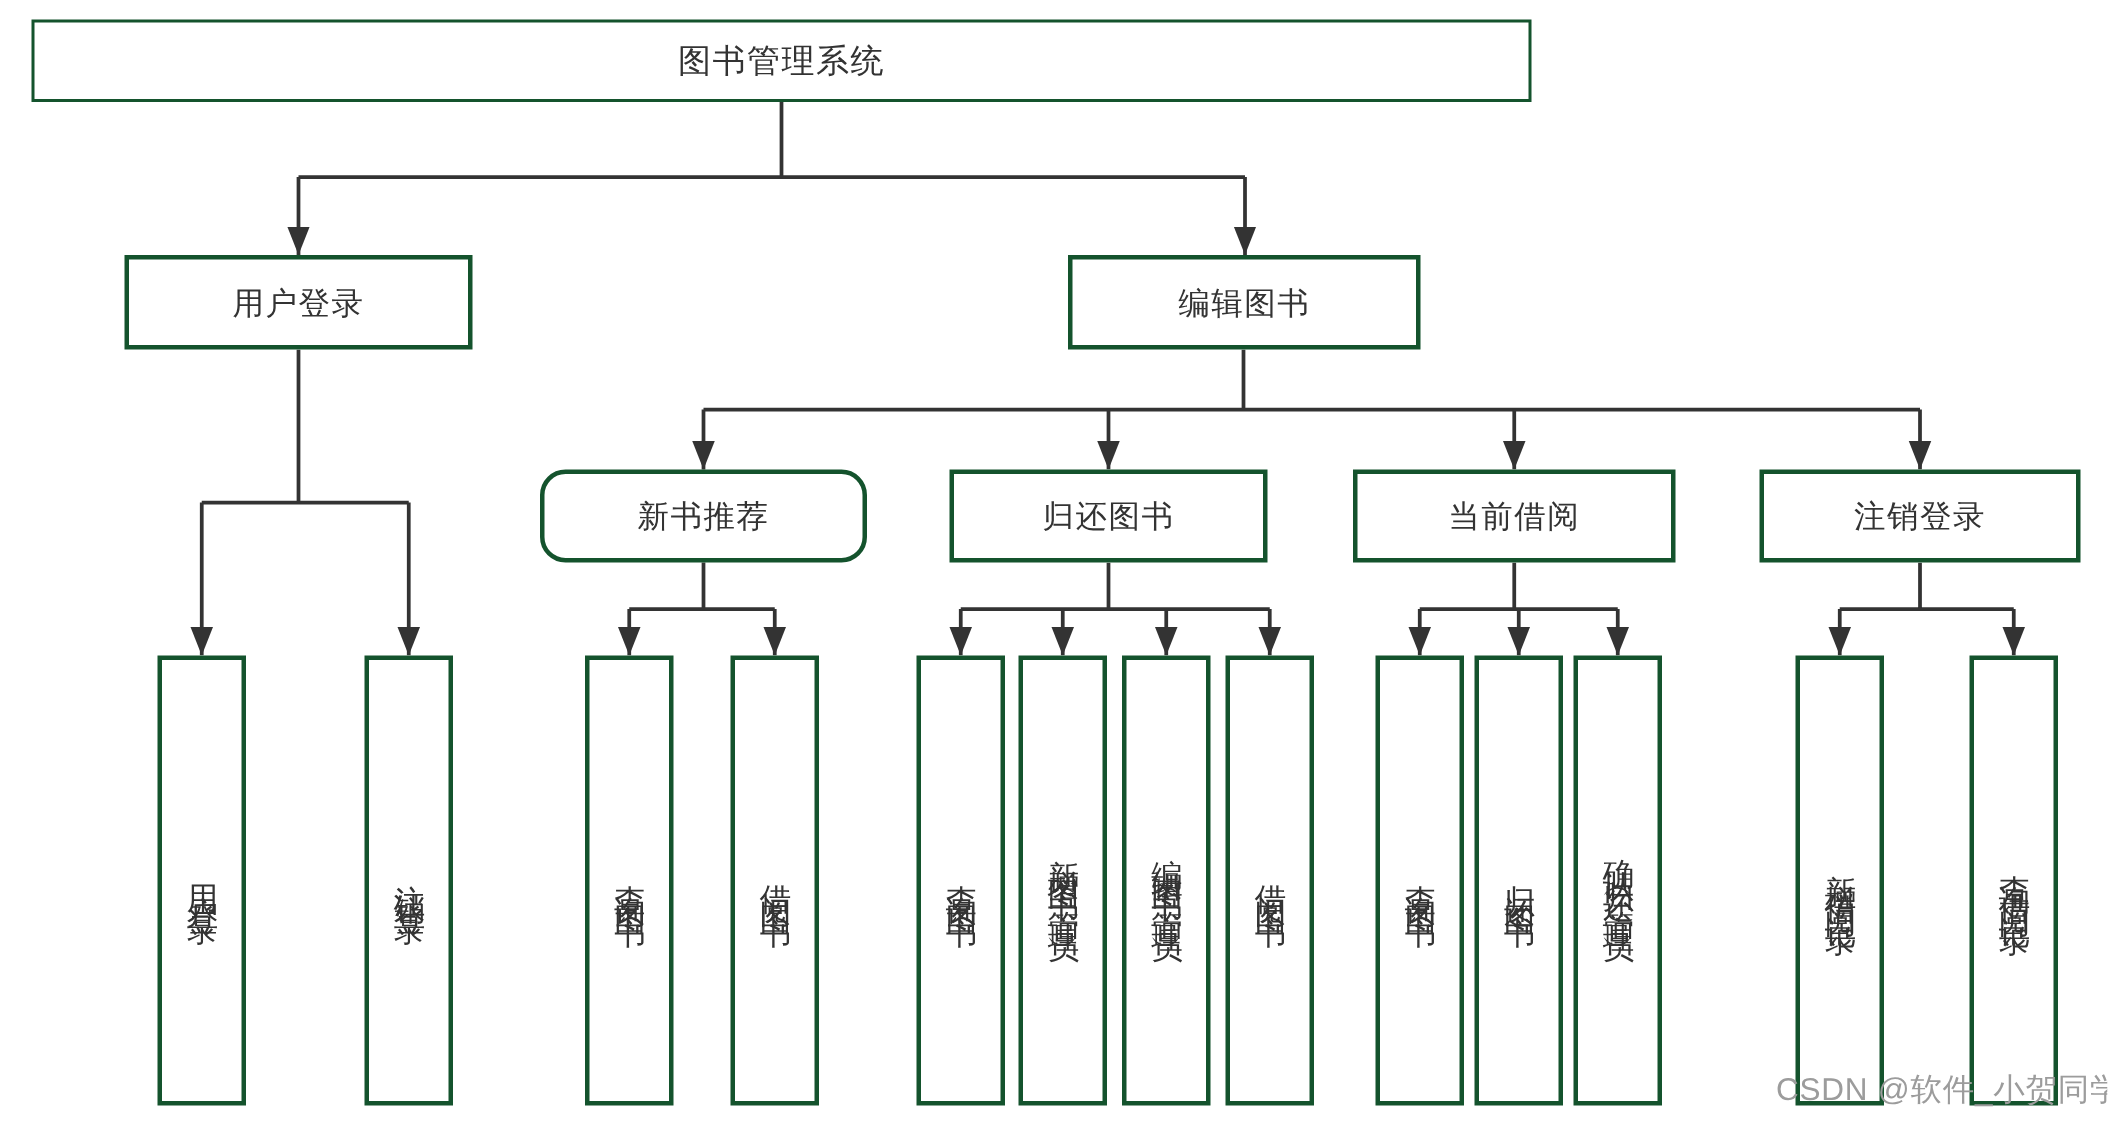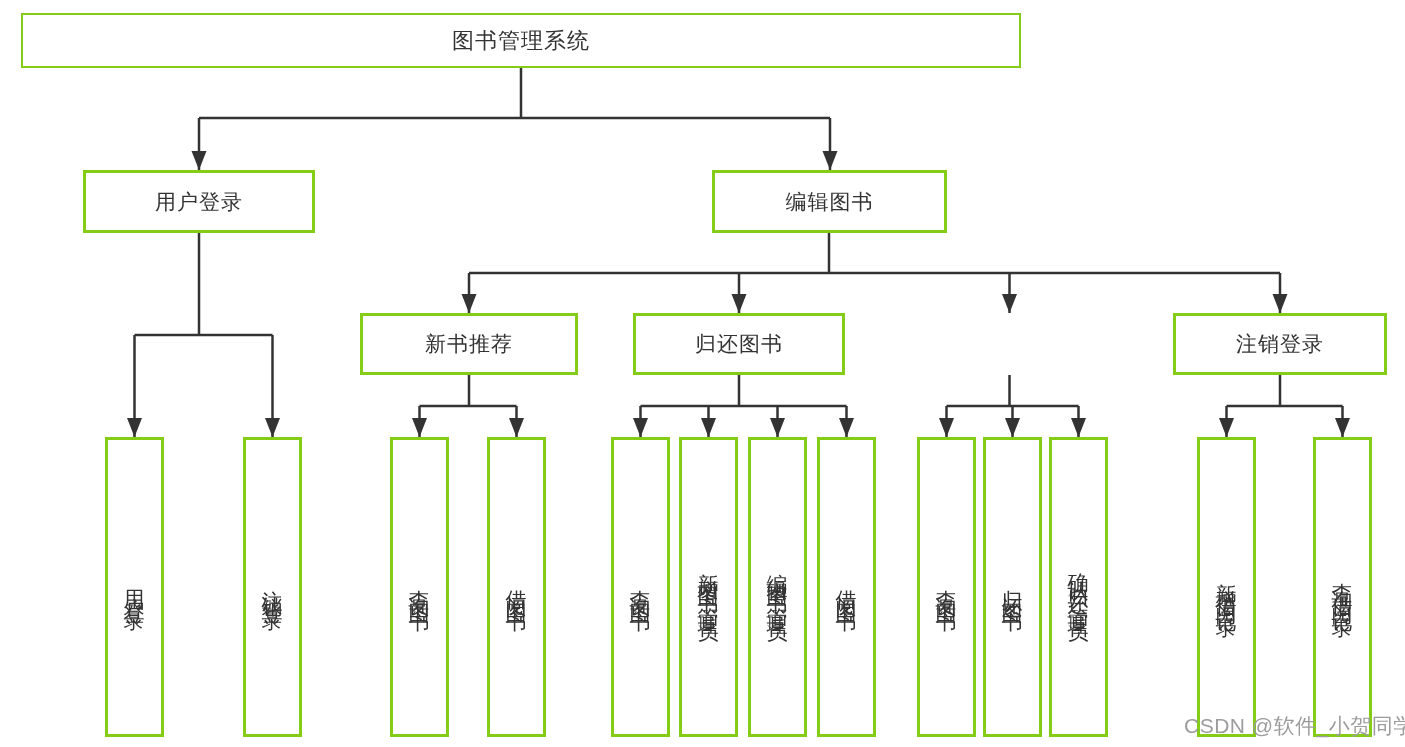--- a/index.html
+++ b/index.html
@@ -8,40 +8,40 @@
     width:1405px;height:747px;
     background:#ffffff;
     font-family:"Liberation Sans","DejaVu Sans",sans-serif;
     overflow:hidden;
   }
   .wires{position:absolute;left:0;top:0;z-index:1;}
   .box{
     position:absolute;
     box-sizing:border-box;
     background:#ffffff;
-    border:3px solid #84cc16;
+    border:3px solid #14532d;
     display:flex;align-items:center;justify-content:center;
     color:#333333;
     z-index:2;
   }
   .root{border-width:2px;font-size:22px;letter-spacing:1px;}
   .lvl{font-size:21px;letter-spacing:1px;}
   .leaf{z-index:2;}
   .leaf .vtxt{
     writing-mode:vertical-rl;
     font-size:21px;
     line-height:1.1;
     letter-spacing:7px;
     color:#333333;
   }
   
   #n-root   {left:21px;  top:13px;  width:1000px; height:55px;}
   #n-login  {left:83px;  top:170px; width:232px;  height:63px;}
   #n-mgmt   {left:712px; top:170px; width:235px;  height:63px;}
-  #n-rec    {left:360px; top:313px; width:218px;  height:62px;}
+  #n-rec    {left:360px; top:313px; width:218px;  height:62px;border-radius:17px;}
   #n-borrow {left:633px; top:313px; width:212px;  height:62px;}
   #n-current{left:902px; top:313px; width:215px;  height:62px;}
   #n-records{left:1173px;top:313px; width:214px;  height:62px;}
   .leaf{top:437px;width:59px;height:300px;}
   #l-a1{left:105px;} #l-a2{left:243px;}
   #l-b1{left:390px;} #l-b2{left:487px;}
   #l-c1{left:611px;} #l-c2{left:679px;} #l-c3{left:748px;} #l-c4{left:817px;}
   #l-d1{left:917px;} #l-d2{left:983px;} #l-d3{left:1049px;}
   #l-e1{left:1197px;} #l-e2{left:1313px;}
   .watermark{
@@ -112,20 +112,23 @@
   <div class="box lvl" id="n-mgmt">
     <span>编辑图书</span>
   </div>
 
   <div class="box lvl" id="n-rec">
     <span>新书推荐</span>
   </div>
   <div class="box lvl" id="n-borrow">
     <span>归还图书</span>
   </div>
+  <div class="box lvl" id="n-current">
+    <span>当前借阅</span>
+  </div>
   <div class="box lvl" id="n-records">
     <span>注销登录</span>
   </div>
 
   <div class="box leaf" id="l-a1">
     <span class="vtxt">用户登录</span>
   </div>
   <div class="box leaf" id="l-a2">
     <span class="vtxt">注销登录</span>
   </div>

